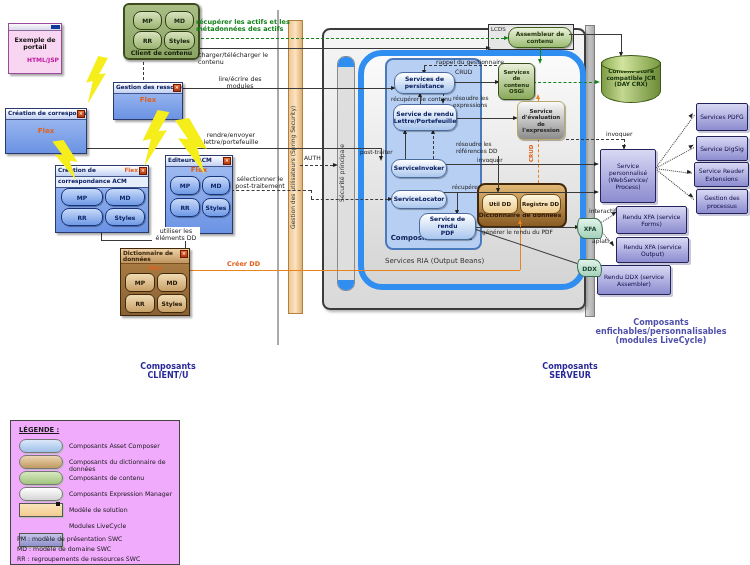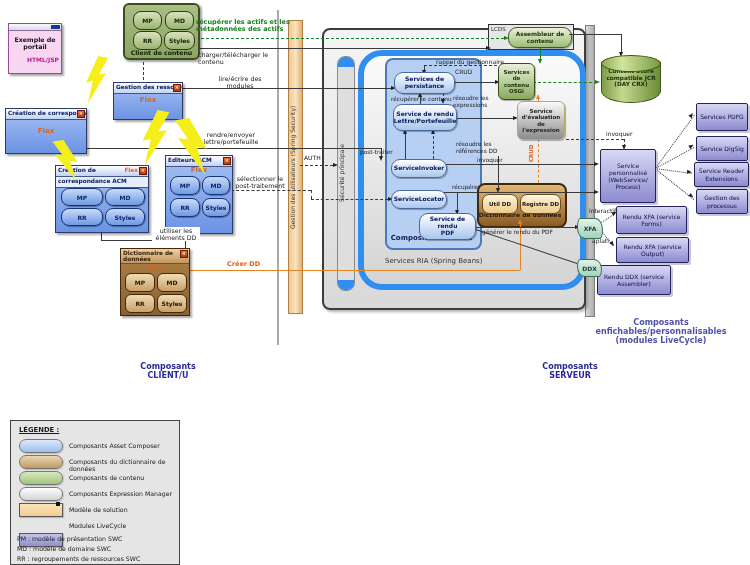--- a/index.html
+++ b/index.html
@@ -74,21 +74,21 @@
   <div class="a" style="left:277px;top:10px;width:2px;height:335px;background:#aaa;"></div>
   <div class="a" style="left:288px;top:20px;width:13px;height:292px;background:linear-gradient(90deg,#f0c795,#fae3c0,#e2b175);border:1px solid #b08040;">
     <div class="vtext" style="width:100%;height:100%;font-size:6px;color:#333;">Gestion des utilisateurs (Spring Security)</div>
   </div>
   <div class="a" style="left:585px;top:25px;width:8px;height:290px;background:linear-gradient(90deg,#dcdcdc,#ababab);border:1px solid #7e7e7e;"></div>
 
   <div class="a" style="left:322px;top:28px;width:260px;height:278px;background:linear-gradient(#f5f5f5,#d9d9d9);border:2px solid #3c3c3c;border-radius:8px;box-shadow:2px 2px 3px rgba(0,0,0,.3);"></div>
   <div class="lb c" style="left:407px;top:283px;width:90px;font-weight:bold;font-size:7px;color:#222;">Lots OSGi</div>
 
   <div class="a" style="left:358px;top:50px;width:216px;height:228px;background:linear-gradient(#fbfbfb,#d4d4d4);border:6px solid #2f8ef0;border-radius:24px;"></div>
-  <div class="lb" style="left:385px;top:257px;font-size:7px;color:#333;">Services RIA (Spring Beans)</div>
+  <div class="lb" style="left:385px;top:257px;font-size:7px;color:#333;">Services RIA (Output Beans)</div>
 
   <div class="a" style="left:337px;top:56px;width:16px;height:233px;background:#dedede;border:1px solid #8a8a8a;border-radius:8px;overflow:hidden;">
     <div style="position:absolute;top:0;left:0;right:0;height:10px;background:#2f8ef0;"></div>
     <div style="position:absolute;bottom:0;left:0;right:0;height:10px;background:#2f8ef0;"></div>
     <div class="vtext" style="width:100%;height:100%;font-size:6.2px;color:#333;">Sécurité principale</div>
   </div>
 
   <div class="a" style="left:488px;top:24px;width:84px;height:24px;background:#e6e6e6;border:1.5px solid #303030;">
     <span class="lb" style="left:2px;top:1px;font-size:5.5px;color:#222;">LCDS</span>
   </div>
@@ -331,21 +331,21 @@
   <div class="lb o vtext" style="left:528px;top:140px;height:26px;font-size:5.5px;">CRUD</div>
 
   <div class="lb c bluecap" style="left:118px;top:362px;width:100px;">Composants
 CLIENT/U</div>
   <div class="lb c bluecap" style="left:515px;top:362px;width:110px;">Composants
 SERVEUR</div>
   <div class="lb c purcap" style="left:586px;top:318px;width:150px;">Composants
 enfichables/personnalisables
 (modules LiveCycle)</div>
 
-  <div class="a" style="left:10px;top:420px;width:168px;height:143px;background:#e5e5e5;border:1.2px solid #444;">
+  <div class="a" style="left:10px;top:420px;width:168px;height:143px;background:#f0abfc;border:1.2px solid #444;">
     <div class="lb" style="left:8px;top:6px;font-weight:bold;text-decoration:underline;font-size:6.8px;">LÉGENDE :</div>
     <div class="a lgp" style="left:8px;top:18px;background:lin ear-gradient(#dce8fa,#9ec0ea);background:linear-gradient(#dce8fa,#9ec0ea);"></div>
     <div class="lb" style="left:58px;top:21px;font-size:6.2px;">Composants Asset Composer</div>
     <div class="a lgp" style="left:8px;top:34px;background:linear-gradient(#ecd6b2,#c09a62);"></div>
     <div class="lb" style="left:58px;top:37px;font-size:6.2px;">Composants du dictionnaire de données</div>
     <div class="a lgp" style="left:8px;top:50px;background:linear-gradient(#d8e8c0,#a2c47e);"></div>
     <div class="lb" style="left:58px;top:53px;font-size:6.2px;">Composants de contenu</div>
     <div class="a lgp" style="left:8px;top:66px;background:linear-gradient(#ffffff,#d4d4d4);"></div>
     <div class="lb" style="left:58px;top:69px;font-size:6.2px;">Composants Expression Manager</div>
     <div class="a lgr" style="left:8px;top:82px;background:linear-gradient(#fbe3bb,#f2cd92);">

